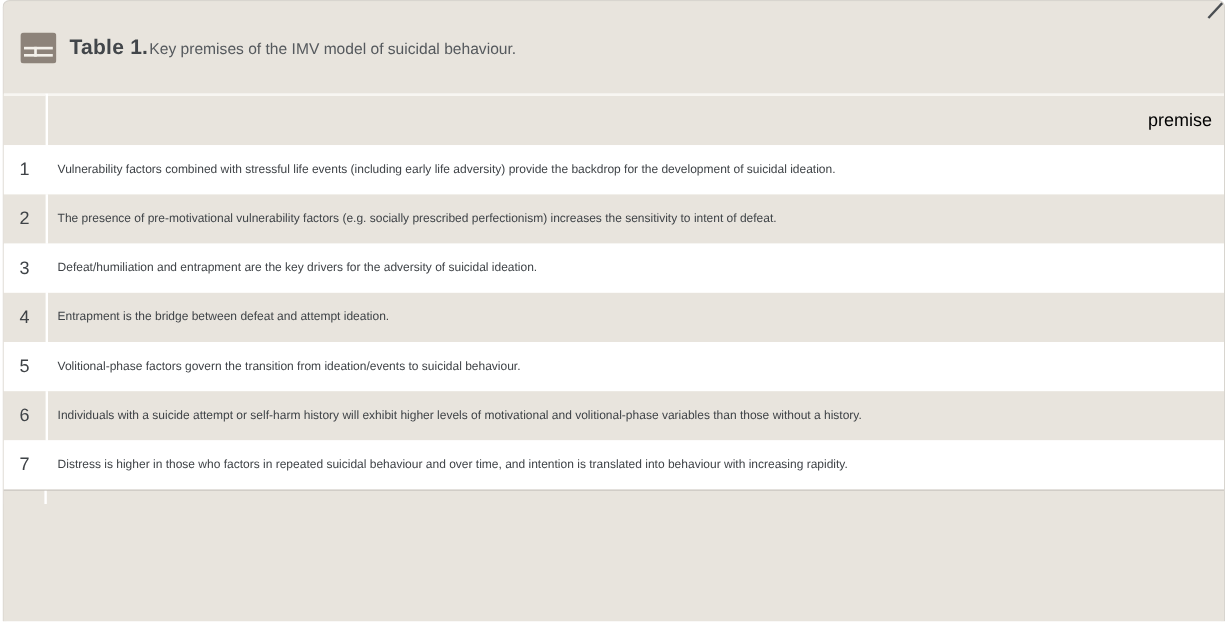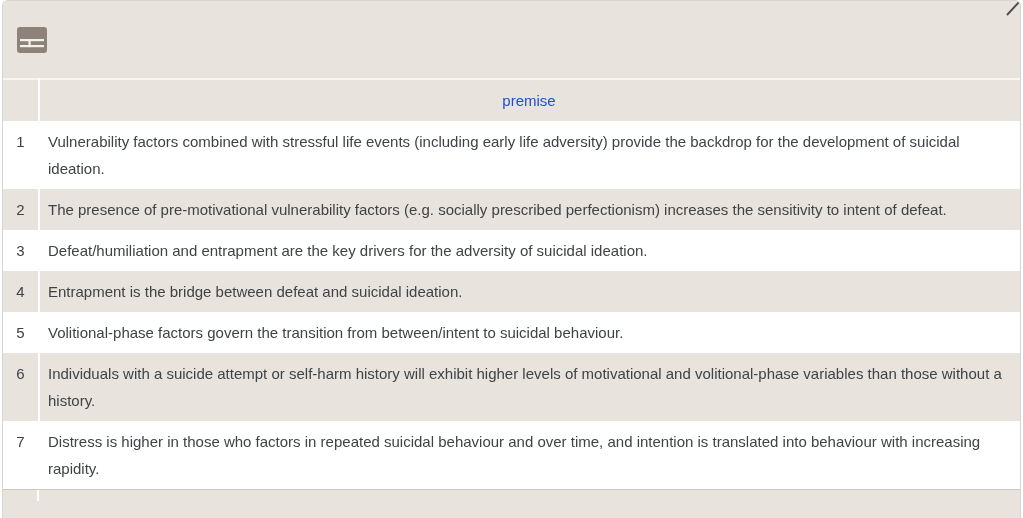--- a/index.html
+++ b/index.html
@@ -59,29 +59,29 @@
     border-top: 2px solid #f8f6f2;
   }
   th.col-num, td.cell-num {
     width: 36px;
     border-right: 2px solid #ffffff;
     text-align: center;
     vertical-align: top;
     padding: 7px 0;
   }
   th.col-premise {
-    text-align: center;
+    text-align: right;
     font-weight: normal;
     font-size: 15px;
-    color: #1d4ed8;
+    color: #000000;
     padding: 7px 10px 7px 8px;
     line-height: 27px;
   }
   td {
-    font-size: 15px;
+    font-size: 10px;
     color: #3f4347;
     line-height: 27px;
   }
   td.cell-num { font-size: 15px; }
   td.cell-premise { padding: 7px 10px 7px 8px; }
   tbody tr { background: #ffffff; }
   tbody tr:nth-child(even) { background: #e8e4dd; }
   
   .footer-strip {
     display: flex;
@@ -107,20 +107,23 @@
 
   <div class="caption-band">
     <span class="table-icon">
       <svg width="30" height="26" viewBox="0 0 30 26">
         <rect x="0" y="0" width="30" height="26" rx="3" fill="#8d837a"></rect>
         <rect x="3" y="12" width="24" height="2.2" fill="#f3f0ea"></rect>
         <rect x="3" y="18" width="24" height="2.2" fill="#f3f0ea"></rect>
         <rect x="11.5" y="12" width="2.2" height="8.2" fill="#f3f0ea"></rect>
       </svg>
     </span>
+    <div class="caption-text">
+      <span class="caption-title">Table 1.</span><span>Key premises of the IMV model of suicidal behaviour.</span>
+    </div>
   </div>
 
   <table class="premises">
     <thead>
       <tr>
         <th class="col-num"></th>
         <th class="col-premise">premise</th>
       </tr>
     </thead>
     <tbody>
@@ -131,25 +134,25 @@
       <tr>
         <td class="cell-num">2</td>
         <td class="cell-premise">The presence of pre-motivational vulnerability factors (e.g. socially prescribed perfectionism) increases the sensitivity to intent of defeat.</td>
       </tr>
       <tr>
         <td class="cell-num">3</td>
         <td class="cell-premise">Defeat/humiliation and entrapment are the key drivers for the adversity of suicidal ideation.</td>
       </tr>
       <tr>
         <td class="cell-num">4</td>
-        <td class="cell-premise">Entrapment is the bridge between defeat and suicidal ideation.</td>
+        <td class="cell-premise">Entrapment is the bridge between defeat and attempt ideation.</td>
       </tr>
       <tr>
         <td class="cell-num">5</td>
-        <td class="cell-premise">Volitional-phase factors govern the transition from between/intent to suicidal behaviour.</td>
+        <td class="cell-premise">Volitional-phase factors govern the transition from ideation/events to suicidal behaviour.</td>
       </tr>
       <tr>
         <td class="cell-num">6</td>
         <td class="cell-premise">Individuals with a suicide attempt or self-harm history will exhibit higher levels of motivational and volitional-phase variables than those without a history.</td>
       </tr>
       <tr>
         <td class="cell-num">7</td>
         <td class="cell-premise">Distress is higher in those who factors in repeated suicidal behaviour and over time, and intention is translated into behaviour with increasing rapidity.</td>
       </tr>
     </tbody>

